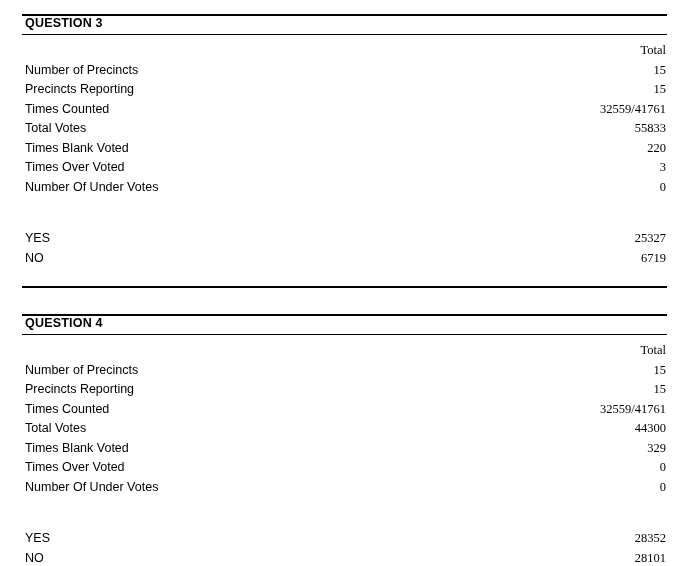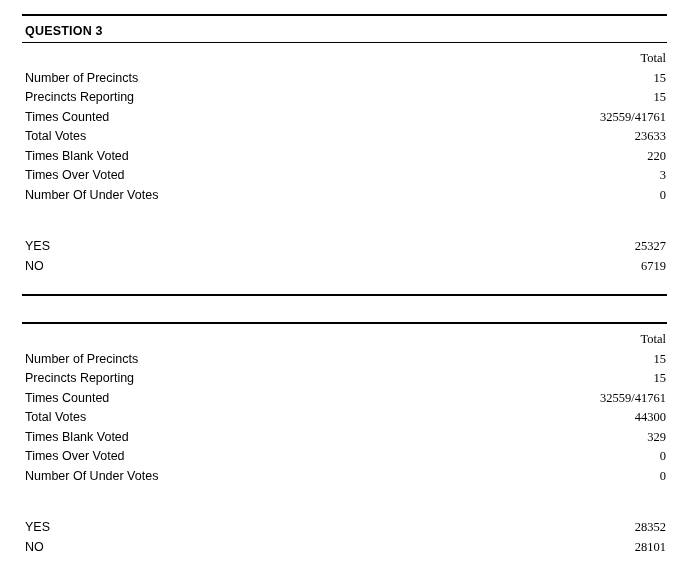--- a/index.html
+++ b/index.html
@@ -37,21 +37,21 @@
   .rule-bottom {
     border-top: 2px solid #000000;
     height: 0;
     font-size: 0;
     line-height: 0;
   }
   .block-title {
     font-size: 12.5px;
     font-weight: bold;
     letter-spacing: 0.2px;
-    padding: 8px 0 4px 3px;
+    padding: 0 0 4px 3px;
     border-bottom: 1px solid #000000;
   }
   .rows {
     padding-top: 6px;
   }
   .row {
     display: flex;
     justify-content: space-between;
     align-items: baseline;
     font-size: 12.5px;
@@ -102,21 +102,21 @@
       <div class="row">
         <span class="label">Precincts Reporting</span>
         <span class="value">15</span>
       </div>
       <div class="row">
         <span class="label">Times Counted</span>
         <span class="value">32559/41761</span>
       </div>
       <div class="row">
         <span class="label">Total Votes</span>
-        <span class="value">23633</span>
+        <span class="value">55833</span>
       </div>
       <div class="row">
         <span class="label">Times Blank Voted</span>
         <span class="value">220</span>
       </div>
       <div class="row">
         <span class="label">Times Over Voted</span>
         <span class="value">3</span>
       </div>
       <div class="row">
@@ -136,20 +136,21 @@
         <span class="label">NO</span>
         <span class="value">6719</span>
       </div>
     </div>
 
     <div class="rule-bottom"></div>
   </div>
 
   <div class="block">
     <div class="rule-top"></div>
+    <div class="block-title">QUESTION 4</div>
 
     <div class="rows">
       <div class="row header">
         <span class="label">.</span>
         <span class="value">Total</span>
       </div>
 
       <div class="row">
         <span class="label">Number of Precincts</span>
         <span class="value">15</span>

